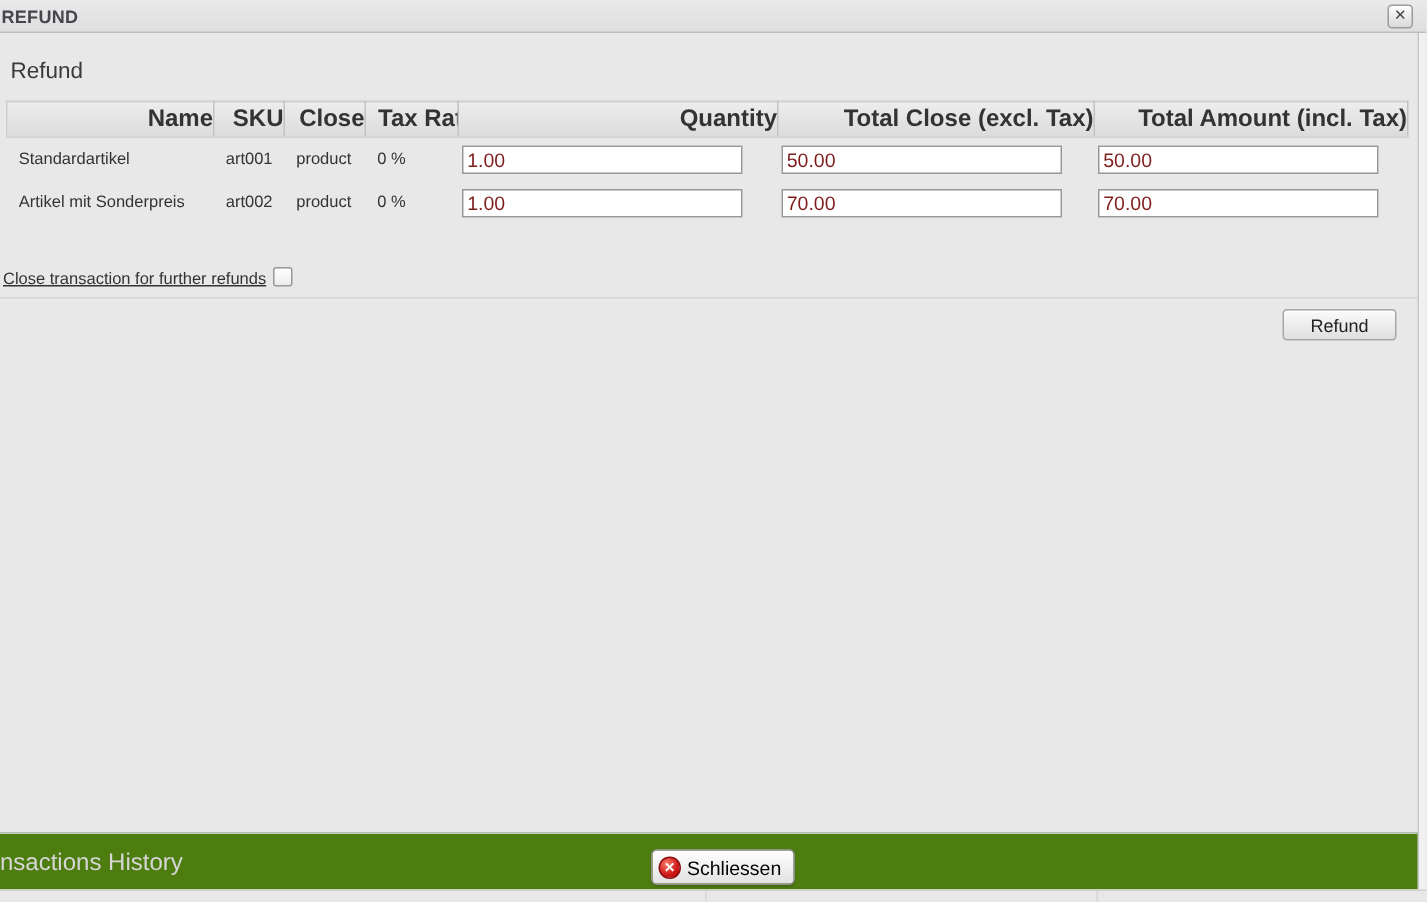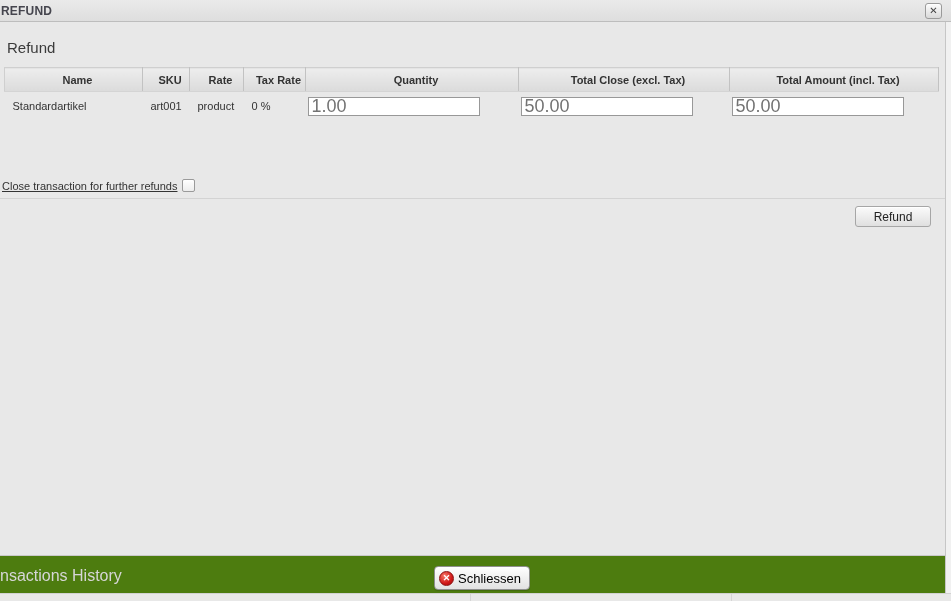--- a/index.html
+++ b/index.html
@@ -19,30 +19,30 @@
 
   
   .right-strip { position:absolute; top:22px; left:945px; width:6px; height:579px;
     background:#f1f1f1; border-left:1px solid #c6c6c6; }
 
   .dialog-heading { position:absolute; left:7px; top:39px; font-size:15px; color:#3a3a3a; }
 
   
   .refund-table { position:absolute; left:4px; top:67px; width:934px;
     border-collapse:collapse; table-layout:fixed; }
-  .refund-table th { height:24px; text-align:center; padding:0 0 0 8px; font-size:11px;
+  .refund-table th { height:24px; text-align:right; padding:0 0 0 8px; font-size:16px;
     color:#333; font-weight:bold; background:linear-gradient(#ededed,#dbdbdb);
     border-right:1px solid #c2c2c2; border-top:1px solid #cfcfcf;
     border-bottom:1px solid #d4d4d4; overflow:hidden; white-space:nowrap; }
   .refund-table th:first-child { border-left:1px solid #cfcfcf; }
   .refund-table td { height:29px; font-size:11px; color:#333; padding-left:8px;
     vertical-align:middle; overflow:hidden; white-space:nowrap;margin-left:11px; }
   .refund-table td.input-cell { padding-left:2px; }
-  .cell-input { width:172px; height:19px; border:1px solid #989898; background:#fff;
-    font-family:"Liberation Sans", sans-serif; font-size:18px; color:#737373; padding:0 3px; }
+  .cell-input { width:187px; height:19px; border:1px solid #989898; background:#fff;
+    font-family:"Liberation Sans", sans-serif; font-size:13px; color:#7f1d1d; padding:0 3px; }
   .total-row td { height:24px; }
 
   
   .close-tx-row { position:absolute; left:2px; top:180px; height:16px; font-size:11px;
     color:#333; white-space:nowrap;text-decoration:underline; }
   .close-tx-checkbox { appearance:none; -webkit-appearance:none; width:13px; height:13px;
     border:1px solid #9a9a9a; border-radius:2px; background:linear-gradient(#fff,#ededed);
     vertical-align:middle; margin-left:5px; margin-top:-4px; cursor:pointer; }
 
   .mid-separator { position:absolute; left:0; top:198px; width:945px; height:0;
@@ -96,36 +96,45 @@
         <col style="width:54px">
       <col style="width:62px">
         <col style="width:213px">
         <col style="width:211px">
         <col style="width:209px">
     </colgroup>
     <thead>
       <tr>
         <th>Name</th>
         <th>SKU</th>
-        <th>Rate</th>
+        <th>Close</th>
         <th>Tax Rate</th>
         <th>Quantity</th>
         <th>Total Close (excl. Tax)</th>
         <th>Total Amount (incl. Tax)</th>
       </tr>
     </thead>
     <tbody>
       <tr>
         <td>Standardartikel</td>
         <td>art001</td>
         <td>product</td>
         <td>0 %</td>
         <td class="input-cell"><input class="cell-input" type="text" value="1.00" style=""></td>
         <td class="input-cell"><input class="cell-input" type="text" value="50.00" style=""></td>
         <td class="input-cell"><input class="cell-input" type="text" value="50.00" style=""></td>
+      </tr>
+      <tr>
+        <td>Artikel mit Sonderpreis</td>
+        <td>art002</td>
+        <td>product</td>
+        <td>0 %</td>
+        <td class="input-cell"><input class="cell-input" type="text" value="1.00" style=""></td>
+        <td class="input-cell"><input class="cell-input" type="text" value="70.00" style=""></td>
+        <td class="input-cell"><input class="cell-input" type="text" value="70.00" style=""></td>
       </tr>
     </tbody>
   </table>
 
   <div class="close-tx-row">
     <span>Close transaction for further refunds</span><input type="checkbox" class="close-tx-checkbox" style="">
   </div>
 
   <div class="mid-separator"></div>
 

